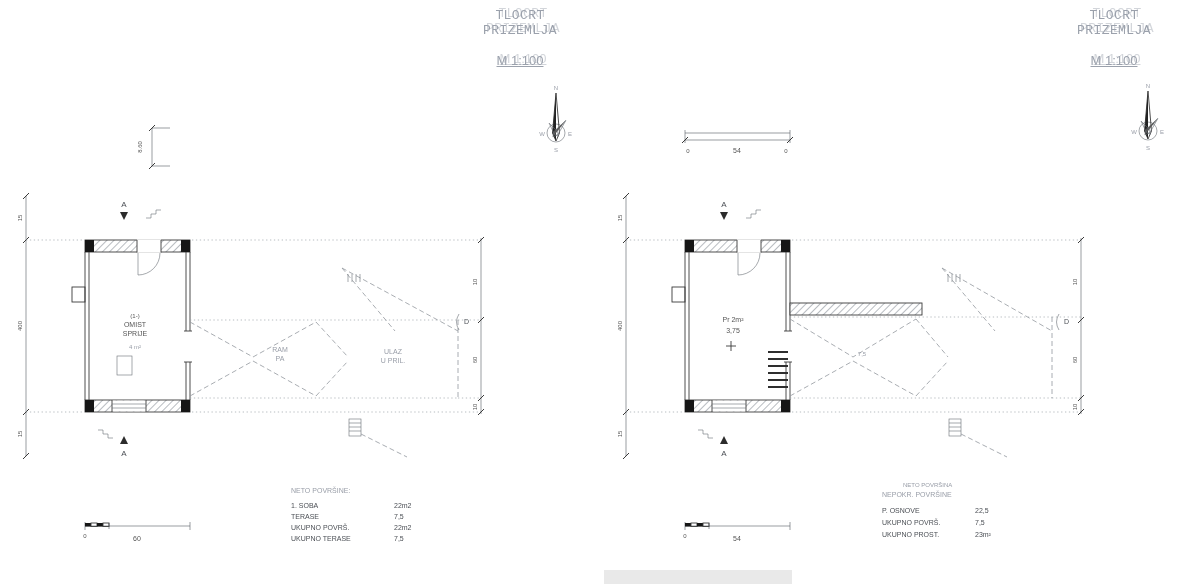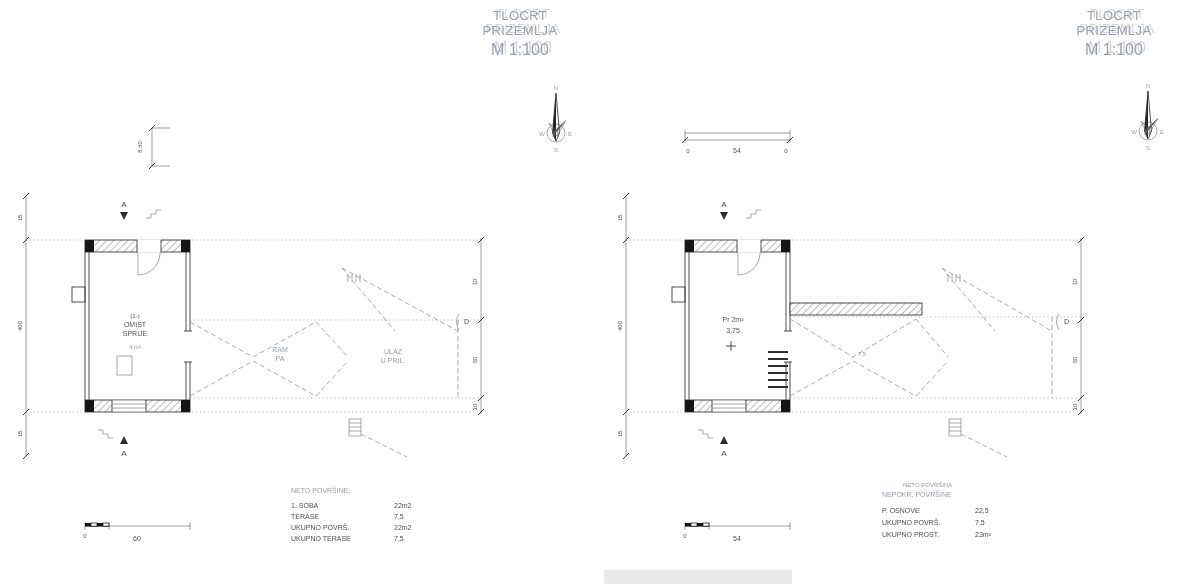--- a/index.html
+++ b/index.html
@@ -1,21 +1,21 @@
 <!DOCTYPE html>
 <html><head>
 <meta charset="utf-8">
 <style>
   html,body{margin:0;padding:0;background:#fff;}
   .canvas{position:relative;width:1200px;height:584px;background:#ffffff;overflow:hidden;
           font-family:"Liberation Sans",sans-serif;}
   .title{position:absolute;text-align:center;color:#9ba1ac;
          text-shadow:3px -2px 0 rgba(155,161,172,.45);}
-  .title .l1{font-size:13px;letter-spacing:.4px;}
-  .title .l2{font-size:16px;margin-top:3px;}
+  .title .l1{font-size:13px;letter-spacing:.4px;font-family:Liberation Mono, monospace;}
+  .title .l2{font-size:13px;margin-top:15px;text-decoration:underline;}
   .wm-band{position:absolute;background:#e9e9e9;}
   svg{position:absolute;left:0;top:0;}
   .w{fill:url(#hatch);stroke:#3a3a3a;stroke-width:.9;}
   .blk{fill:#161616;stroke:none;}
   .ln{stroke:#3a3a3a;stroke-width:.9;fill:none;}
   .thin{stroke:#6a6f75;stroke-width:.6;fill:none;}
   .dash{stroke:#93989e;stroke-width:.8;fill:none;stroke-dasharray:5 3;}
   .dot{stroke:#9aa0a6;stroke-width:.7;fill:none;stroke-dasharray:1.3 2.6;}
   .dim{stroke:#565b61;stroke-width:.6;fill:none;}
   .tick{stroke:#3a3a3a;stroke-width:1;}

